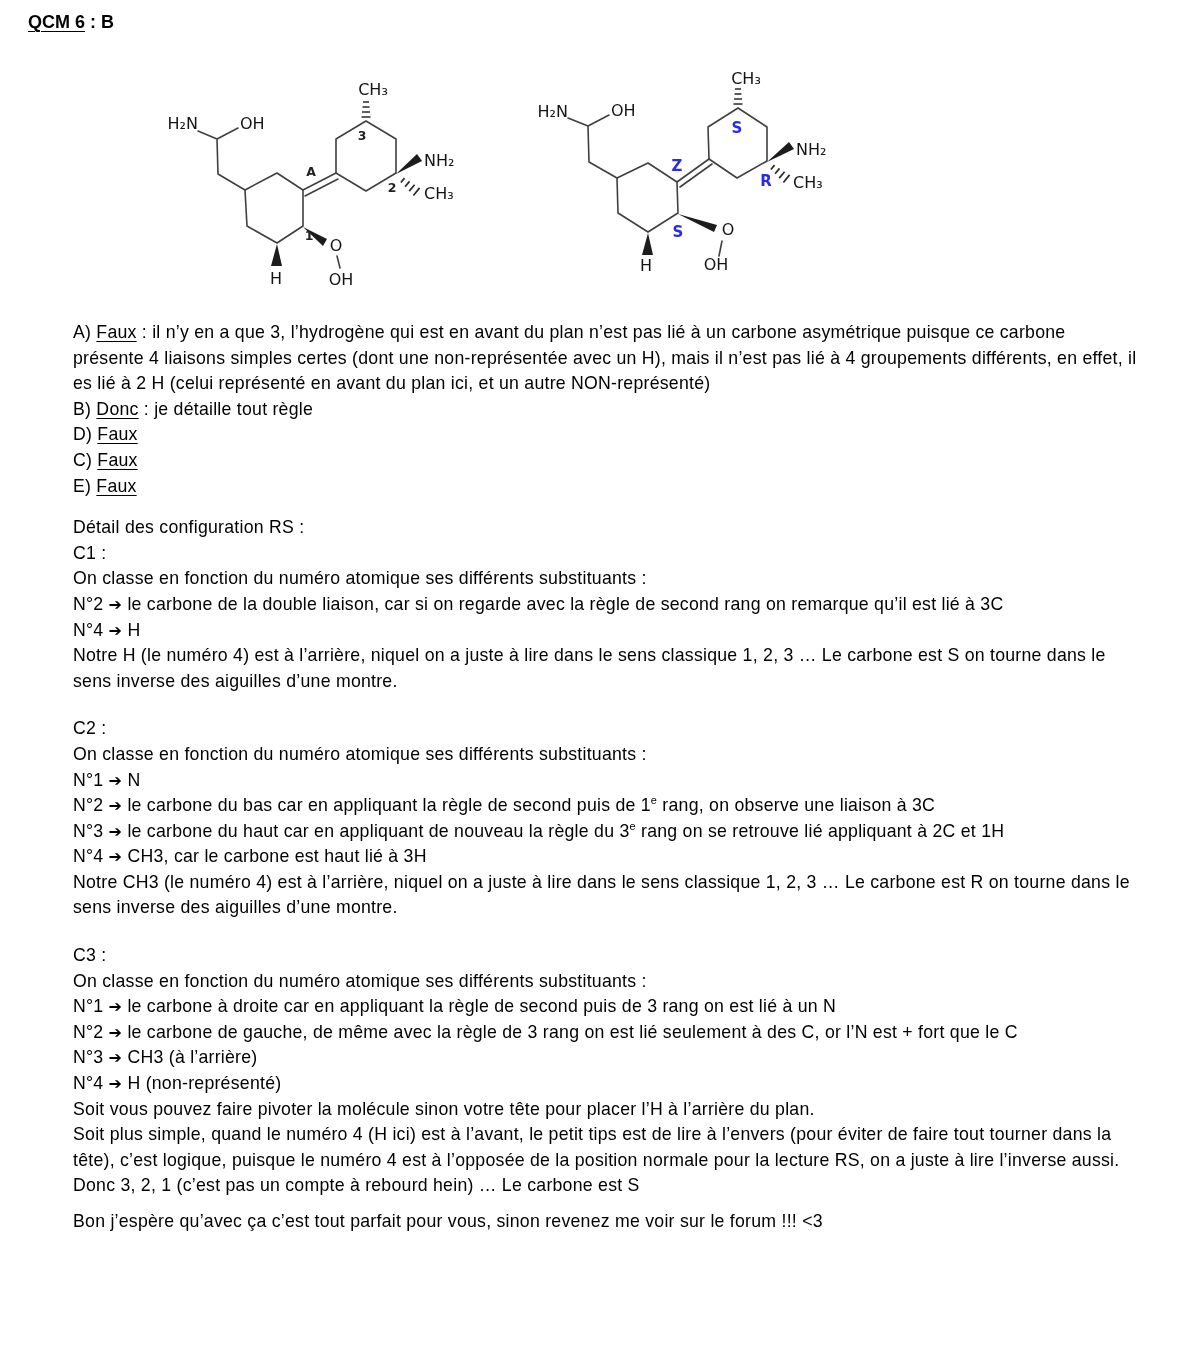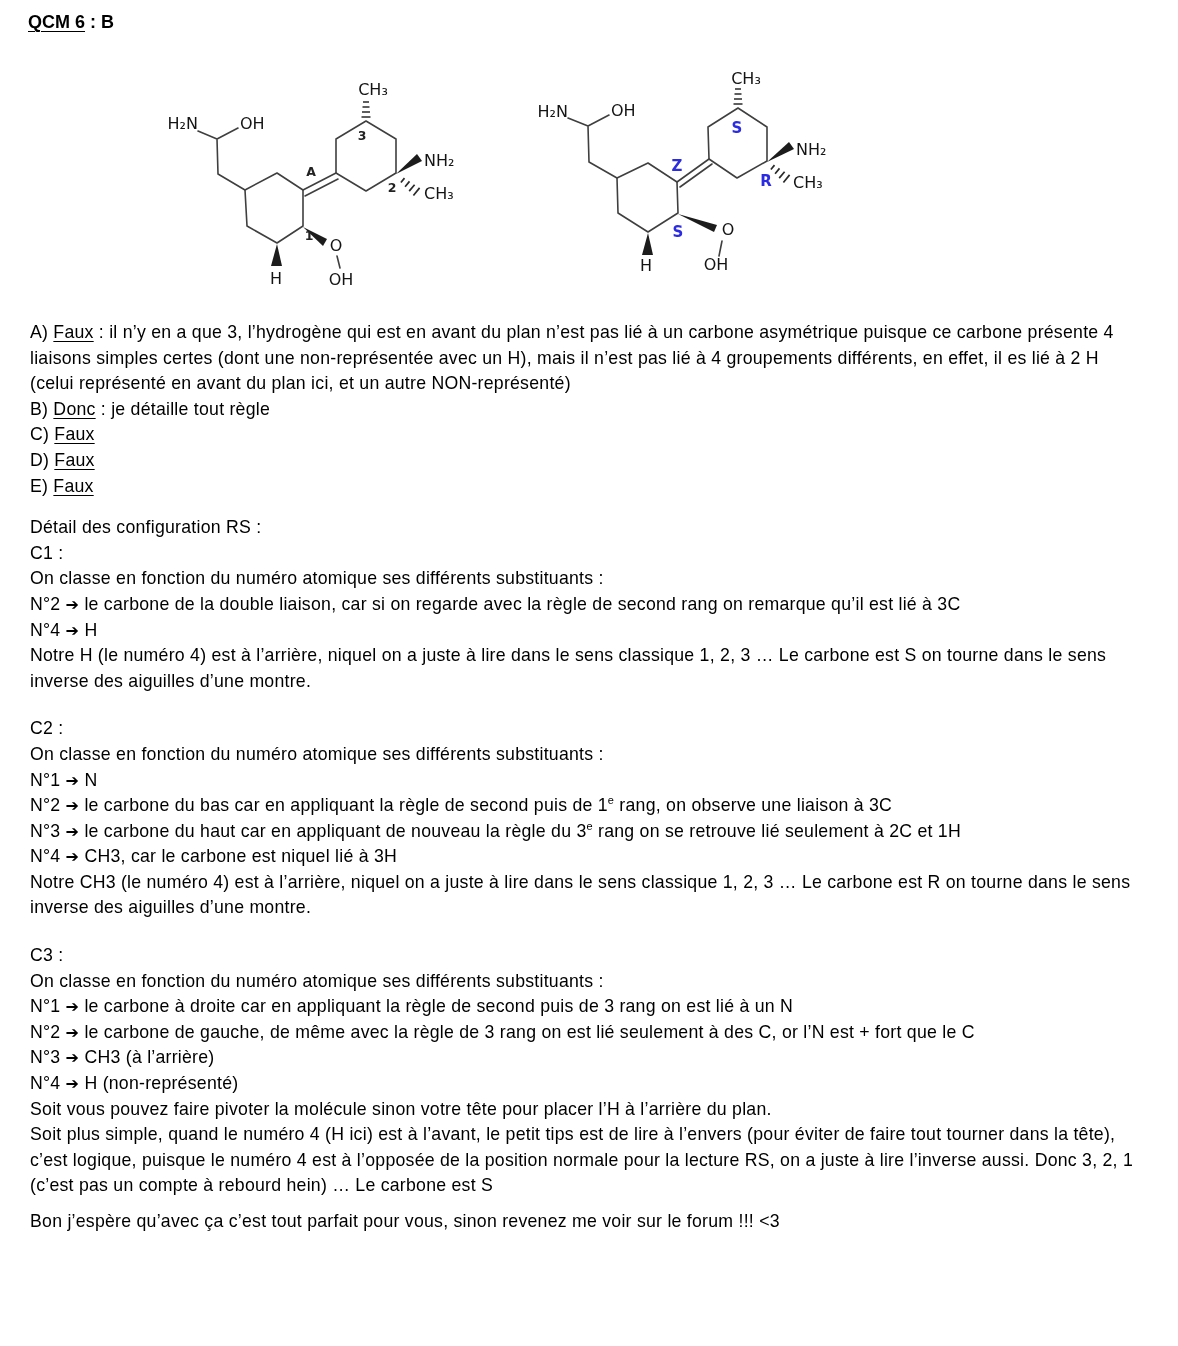--- a/index.html
+++ b/index.html
@@ -27,21 +27,21 @@
   }
   .content{
     position:absolute;
     left:30px;
     top:320px;
     width:1110px;
     font-size:17.7px;
     line-height:25.6px;
     letter-spacing:0.25px;
   }
-  .line{white-space:normal;}
+  .line{white-space:normal;margin-left:43px;}
   .spacer16{height:16px;}
   .spacer22{height:22px;}
   .spacer10{height:10px;}
   .arrow{font-family:"DejaVu Sans", sans-serif;font-size:16px;}
   sup.e{font-size:0.62em;vertical-align:super;line-height:0;}
   
   .bond{stroke:#3f3f3f;stroke-width:1.6;fill:none;stroke-linecap:round;stroke-linejoin:round;}
   .hash{stroke:#2a2a2a;stroke-width:1.7;fill:none;stroke-linecap:butt;}
   .wedge{fill:#1c1c1c;stroke:none;}
   .atom{font-family:"DejaVu Sans", sans-serif;font-size:16px;fill:#141414;}
@@ -125,44 +125,44 @@
       <text class="cfg" fill="#2b2be2" text-anchor="middle" x="737" y="133">S</text>
       <text class="cfg" fill="#2b2be2" text-anchor="middle" x="766" y="186">R</text>
       <text class="cfg" fill="#2b2be2" text-anchor="middle" x="678" y="237">S</text>
     </g>
   </svg>
 
   <div class="content">
 
     <div class="line"><span>A) </span><span class="u">Faux</span><span> :  il n’y en a que 3, l’hydrogène qui est en avant du plan n’est pas lié à un carbone asymétrique puisque ce carbone présente 4 liaisons simples certes (dont une non-représentée avec un H), mais il n’est pas lié à 4 groupements différents, en effet, il es lié à 2 H (celui représenté en avant du plan ici, et un autre NON-représenté)</span></div>
     <div class="line"><span>B) </span><span class="u">Donc</span><span> : je détaille tout règle</span></div>
+    <div class="line"><span>D) </span><span class="u">Faux</span><span></span></div>
     <div class="line"><span>C) </span><span class="u">Faux</span><span></span></div>
-    <div class="line"><span>D) </span><span class="u">Faux</span><span></span></div>
     <div class="line"><span>E) </span><span class="u">Faux</span><span></span></div>
 
     <div class="spacer16"></div>
     <div class="line">Détail des configuration RS :</div>
 
     <div>
       <div class="line">C1 :</div>
       <div class="line">On classe en fonction du numéro atomique ses différents substituants :</div>
       <div class="line"><span>N°2</span> <span class="arrow">➔</span> <span>le carbone de la double liaison, car si on regarde avec la règle de second rang on remarque qu’il est lié à 3C</span><sup class="e"></sup><span></span></div>
       <div class="line"><span>N°4</span> <span class="arrow">➔</span> <span>H</span><sup class="e"></sup><span></span></div>
       <div class="line">Notre H (le numéro 4) est à l’arrière, niquel on a juste à lire dans le sens classique 1, 2, 3 … Le carbone est S on tourne dans le sens inverse des aiguilles d’une montre.</div>
     </div>
 
     <div class="spacer22"></div>
 
     <div>
       <div class="line">C2 :</div>
       <div class="line">On classe en fonction du numéro atomique ses différents substituants :</div>
       <div class="line"><span>N°1</span> <span class="arrow">➔</span> <span>N</span><sup class="e"></sup><span></span></div>
       <div class="line"><span>N°2</span> <span class="arrow">➔</span> <span>le carbone du bas car en appliquant la règle de second puis de 1</span><sup class="e">e</sup><span> rang, on observe une liaison à 3C</span></div>
-      <div class="line"><span>N°3</span> <span class="arrow">➔</span> <span>le carbone du haut car en appliquant de nouveau la règle du 3</span><sup class="e">e</sup><span> rang on se retrouve lié seulement à 2C et 1H</span></div>
-      <div class="line"><span>N°4</span> <span class="arrow">➔</span> <span>CH3, car le carbone est niquel lié à 3H</span><sup class="e"></sup><span></span></div>
+      <div class="line"><span>N°3</span> <span class="arrow">➔</span> <span>le carbone du haut car en appliquant de nouveau la règle du 3</span><sup class="e">e</sup><span> rang on se retrouve lié appliquant à 2C et 1H</span></div>
+      <div class="line"><span>N°4</span> <span class="arrow">➔</span> <span>CH3, car le carbone est haut lié à 3H</span><sup class="e"></sup><span></span></div>
       <div class="line">Notre CH3 (le numéro 4) est à l’arrière, niquel on a juste à lire dans le sens classique 1, 2, 3 … Le carbone est R on tourne dans le sens inverse des aiguilles d’une montre.</div>
     </div>
 
     <div class="spacer22"></div>
 
     <div>
       <div class="line">C3 :</div>
       <div class="line">On classe en fonction du numéro atomique ses différents substituants :</div>
       <div class="line"><span>N°1</span> <span class="arrow">➔</span> <span>le carbone à droite car en appliquant la règle de second puis de 3 rang on est lié à un N</span><sup class="e"></sup><span></span></div>
       <div class="line"><span>N°2</span> <span class="arrow">➔</span> <span>le carbone de gauche, de même avec la règle de 3 rang on est lié seulement à des C, or l’N est + fort que le C</span><sup class="e"></sup><span></span></div>

